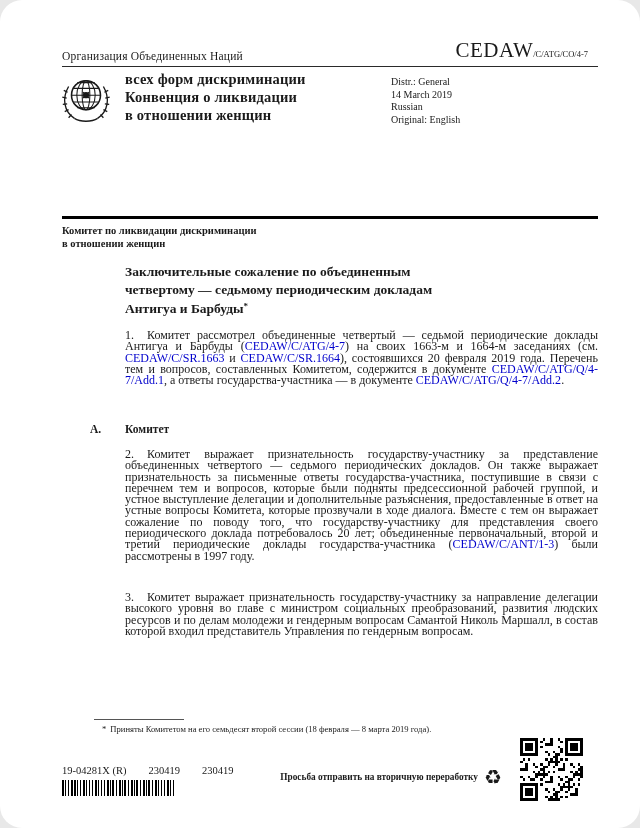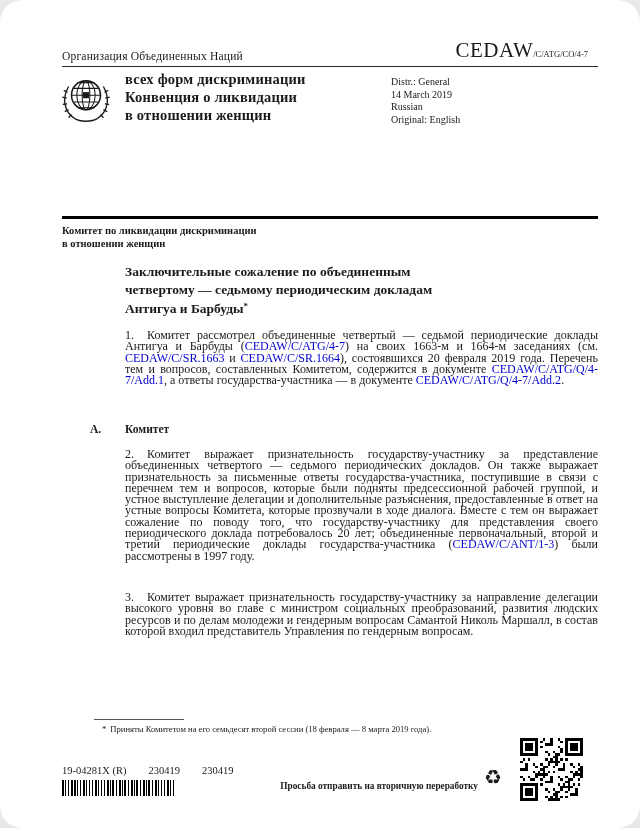--- a/index.html
+++ b/index.html
@@ -34,21 +34,21 @@
   .sec-head .sec-label{display:inline-block;width:35px;}
   
   .footnote-rule{left:94px;top:719px;width:90px;height:1px;background:#555;}
   .footnote{left:94px;top:724px;width:480px;font-size:8.6px;line-height:10px;}
   .footnote .fn-star{margin-left:8px;margin-right:4px;}
   
   .footer-codes{left:62px;top:765px;font-size:10.5px;white-space:nowrap;font-family:"Liberation Serif",serif;}
   .footer-codes .gap{display:inline-block;width:22px;}
   .barcode{left:62px;top:780px;width:113px;height:16px;
     background:repeating-linear-gradient(90deg,#000 0 1.5px,#fff 1.5px 2.5px,#000 2.5px 4px,#fff 4px 6px,#000 6px 6.8px,#fff 6.8px 9px,#000 9px 11px,#fff 11px 12px);}
-  .recycle-line{left:250px;top:772px;width:228px;text-align:right;font-weight:bold;font-size:9.3px;margin-top:9px;}
+  .recycle-line{left:250px;top:772px;width:228px;text-align:right;font-weight:bold;font-size:9.3px;}
   .recycle-icon{left:481px;top:764px;width:24px;height:26px;font-size:20px;line-height:26px;text-align:center;}
   .qr{left:520px;top:738px;width:63px;height:63px;}
   .qr svg{width:100%;height:100%;shape-rendering:crispEdges;}
 </style>
 </head>
 <body>
 
 <div id="page">
 
   <div class="abs org-name">Организация Объединенных Наций</div>

